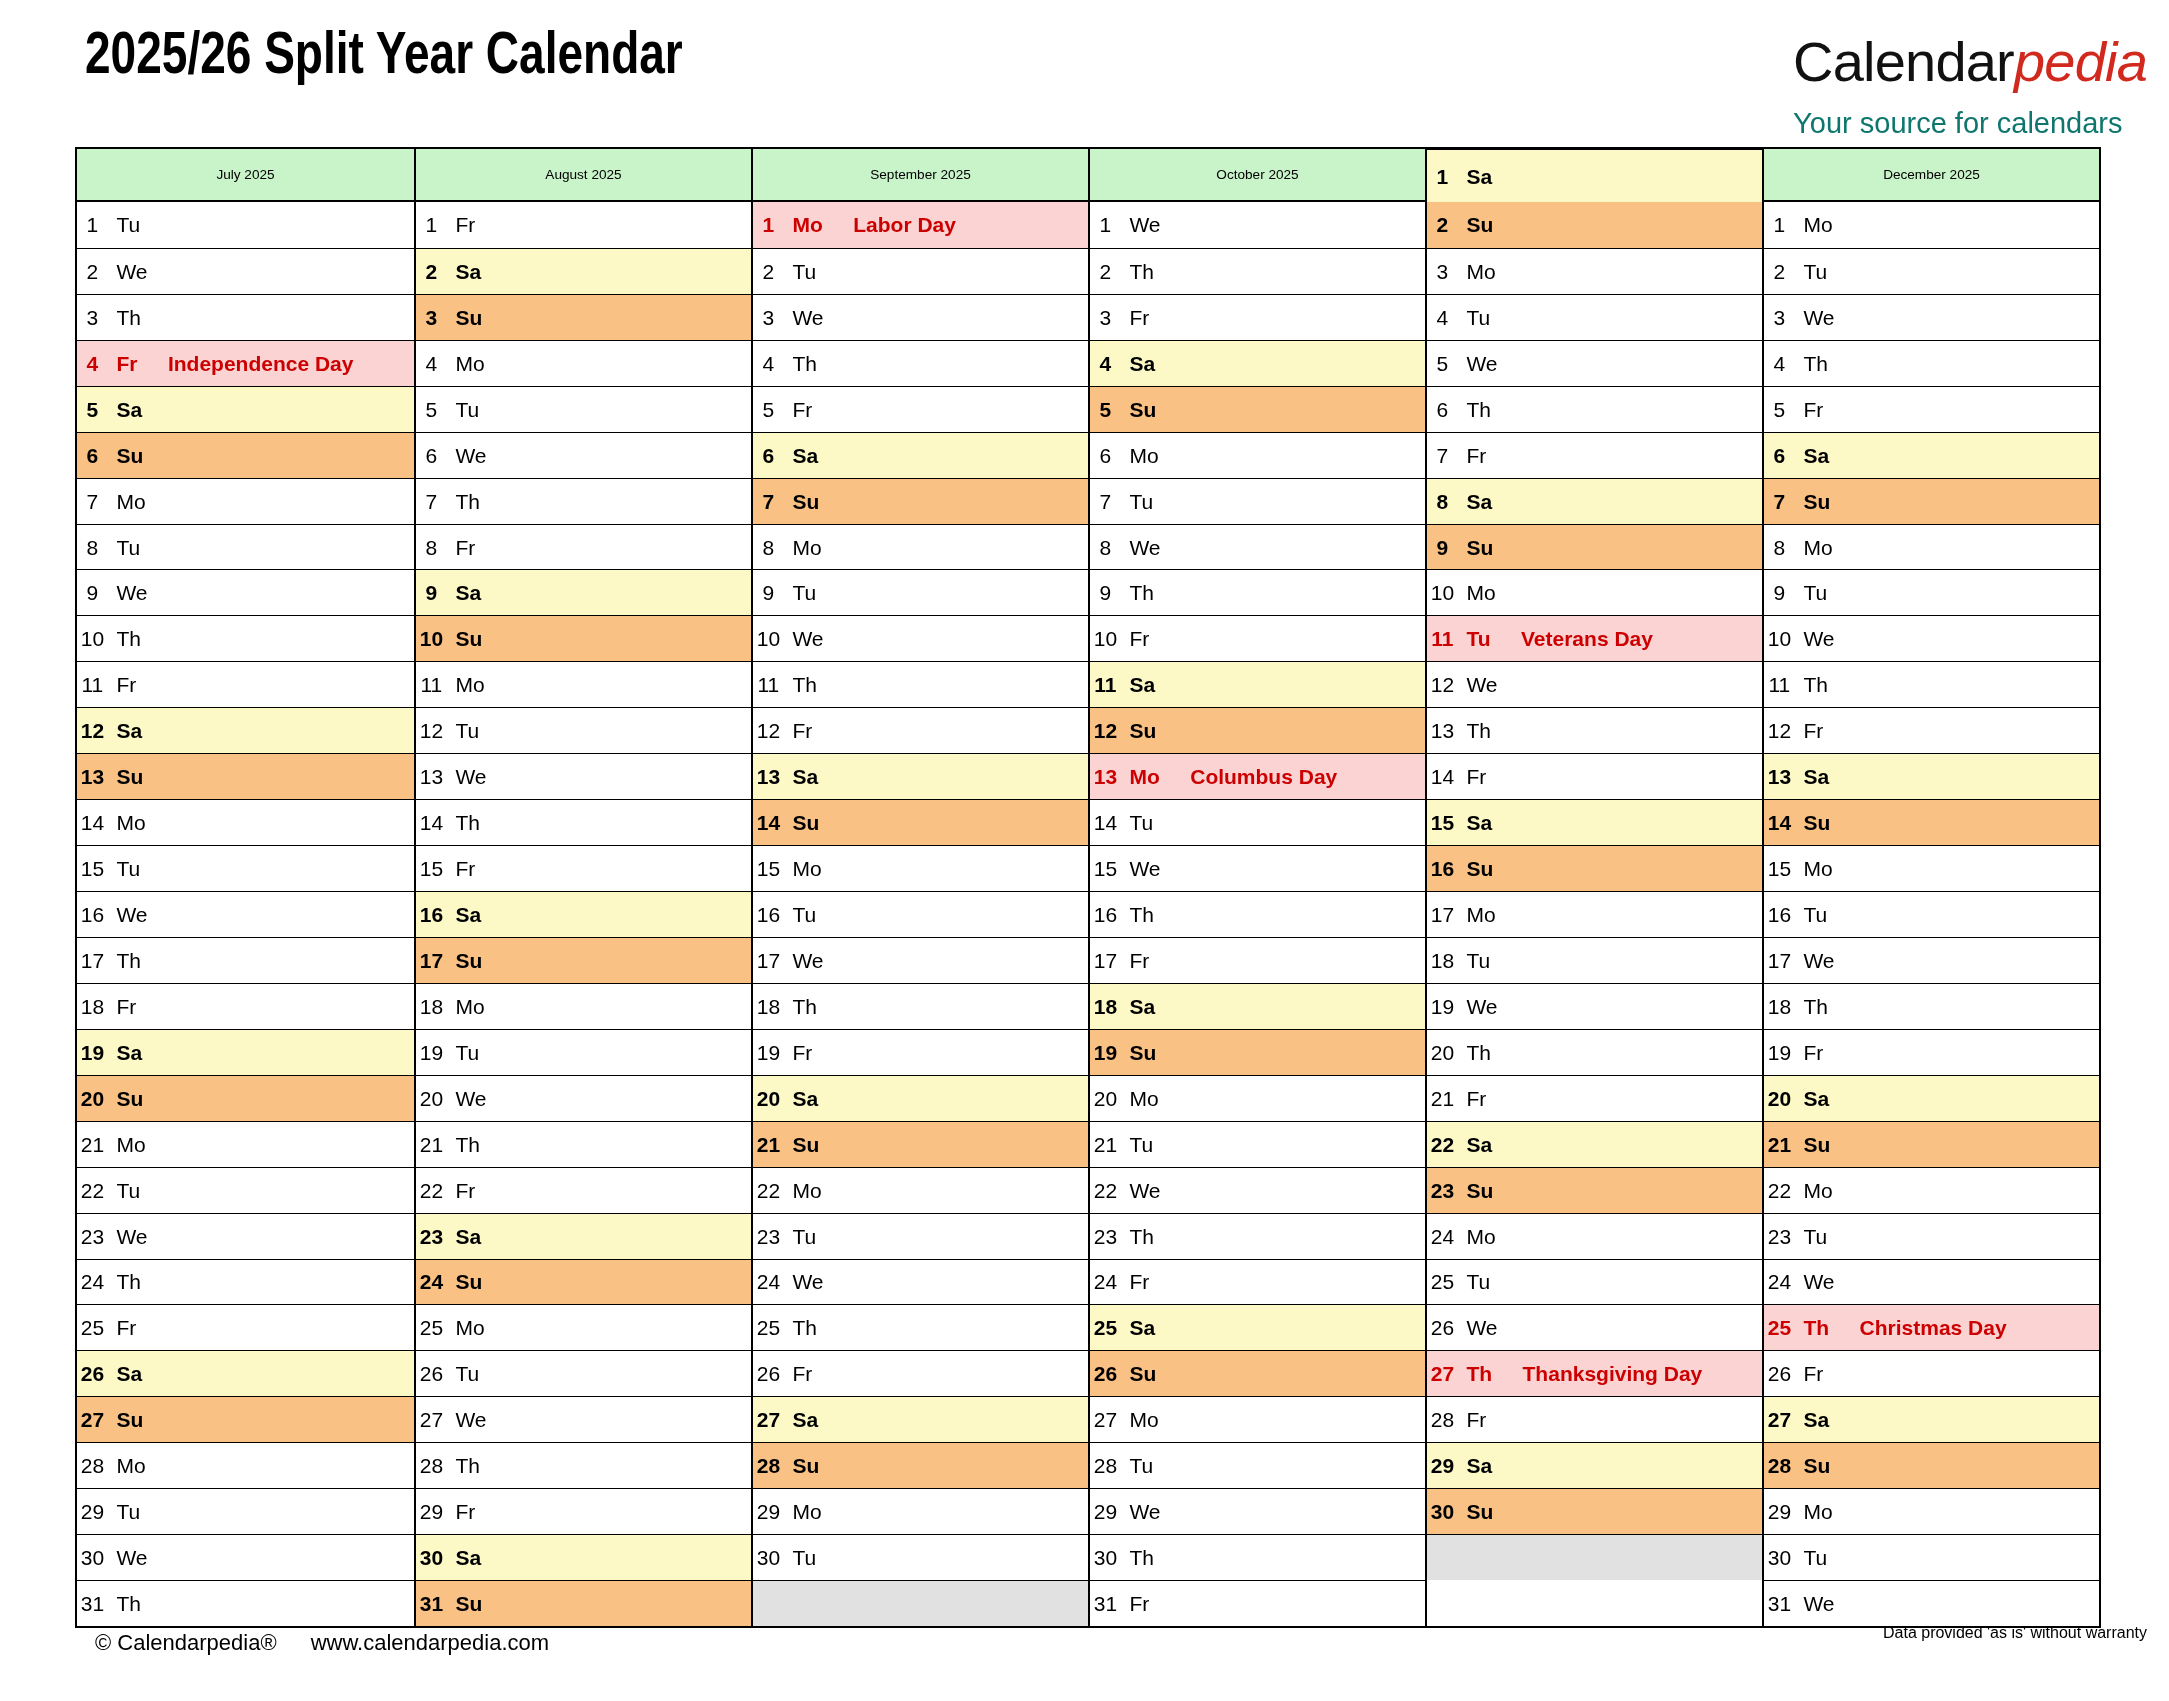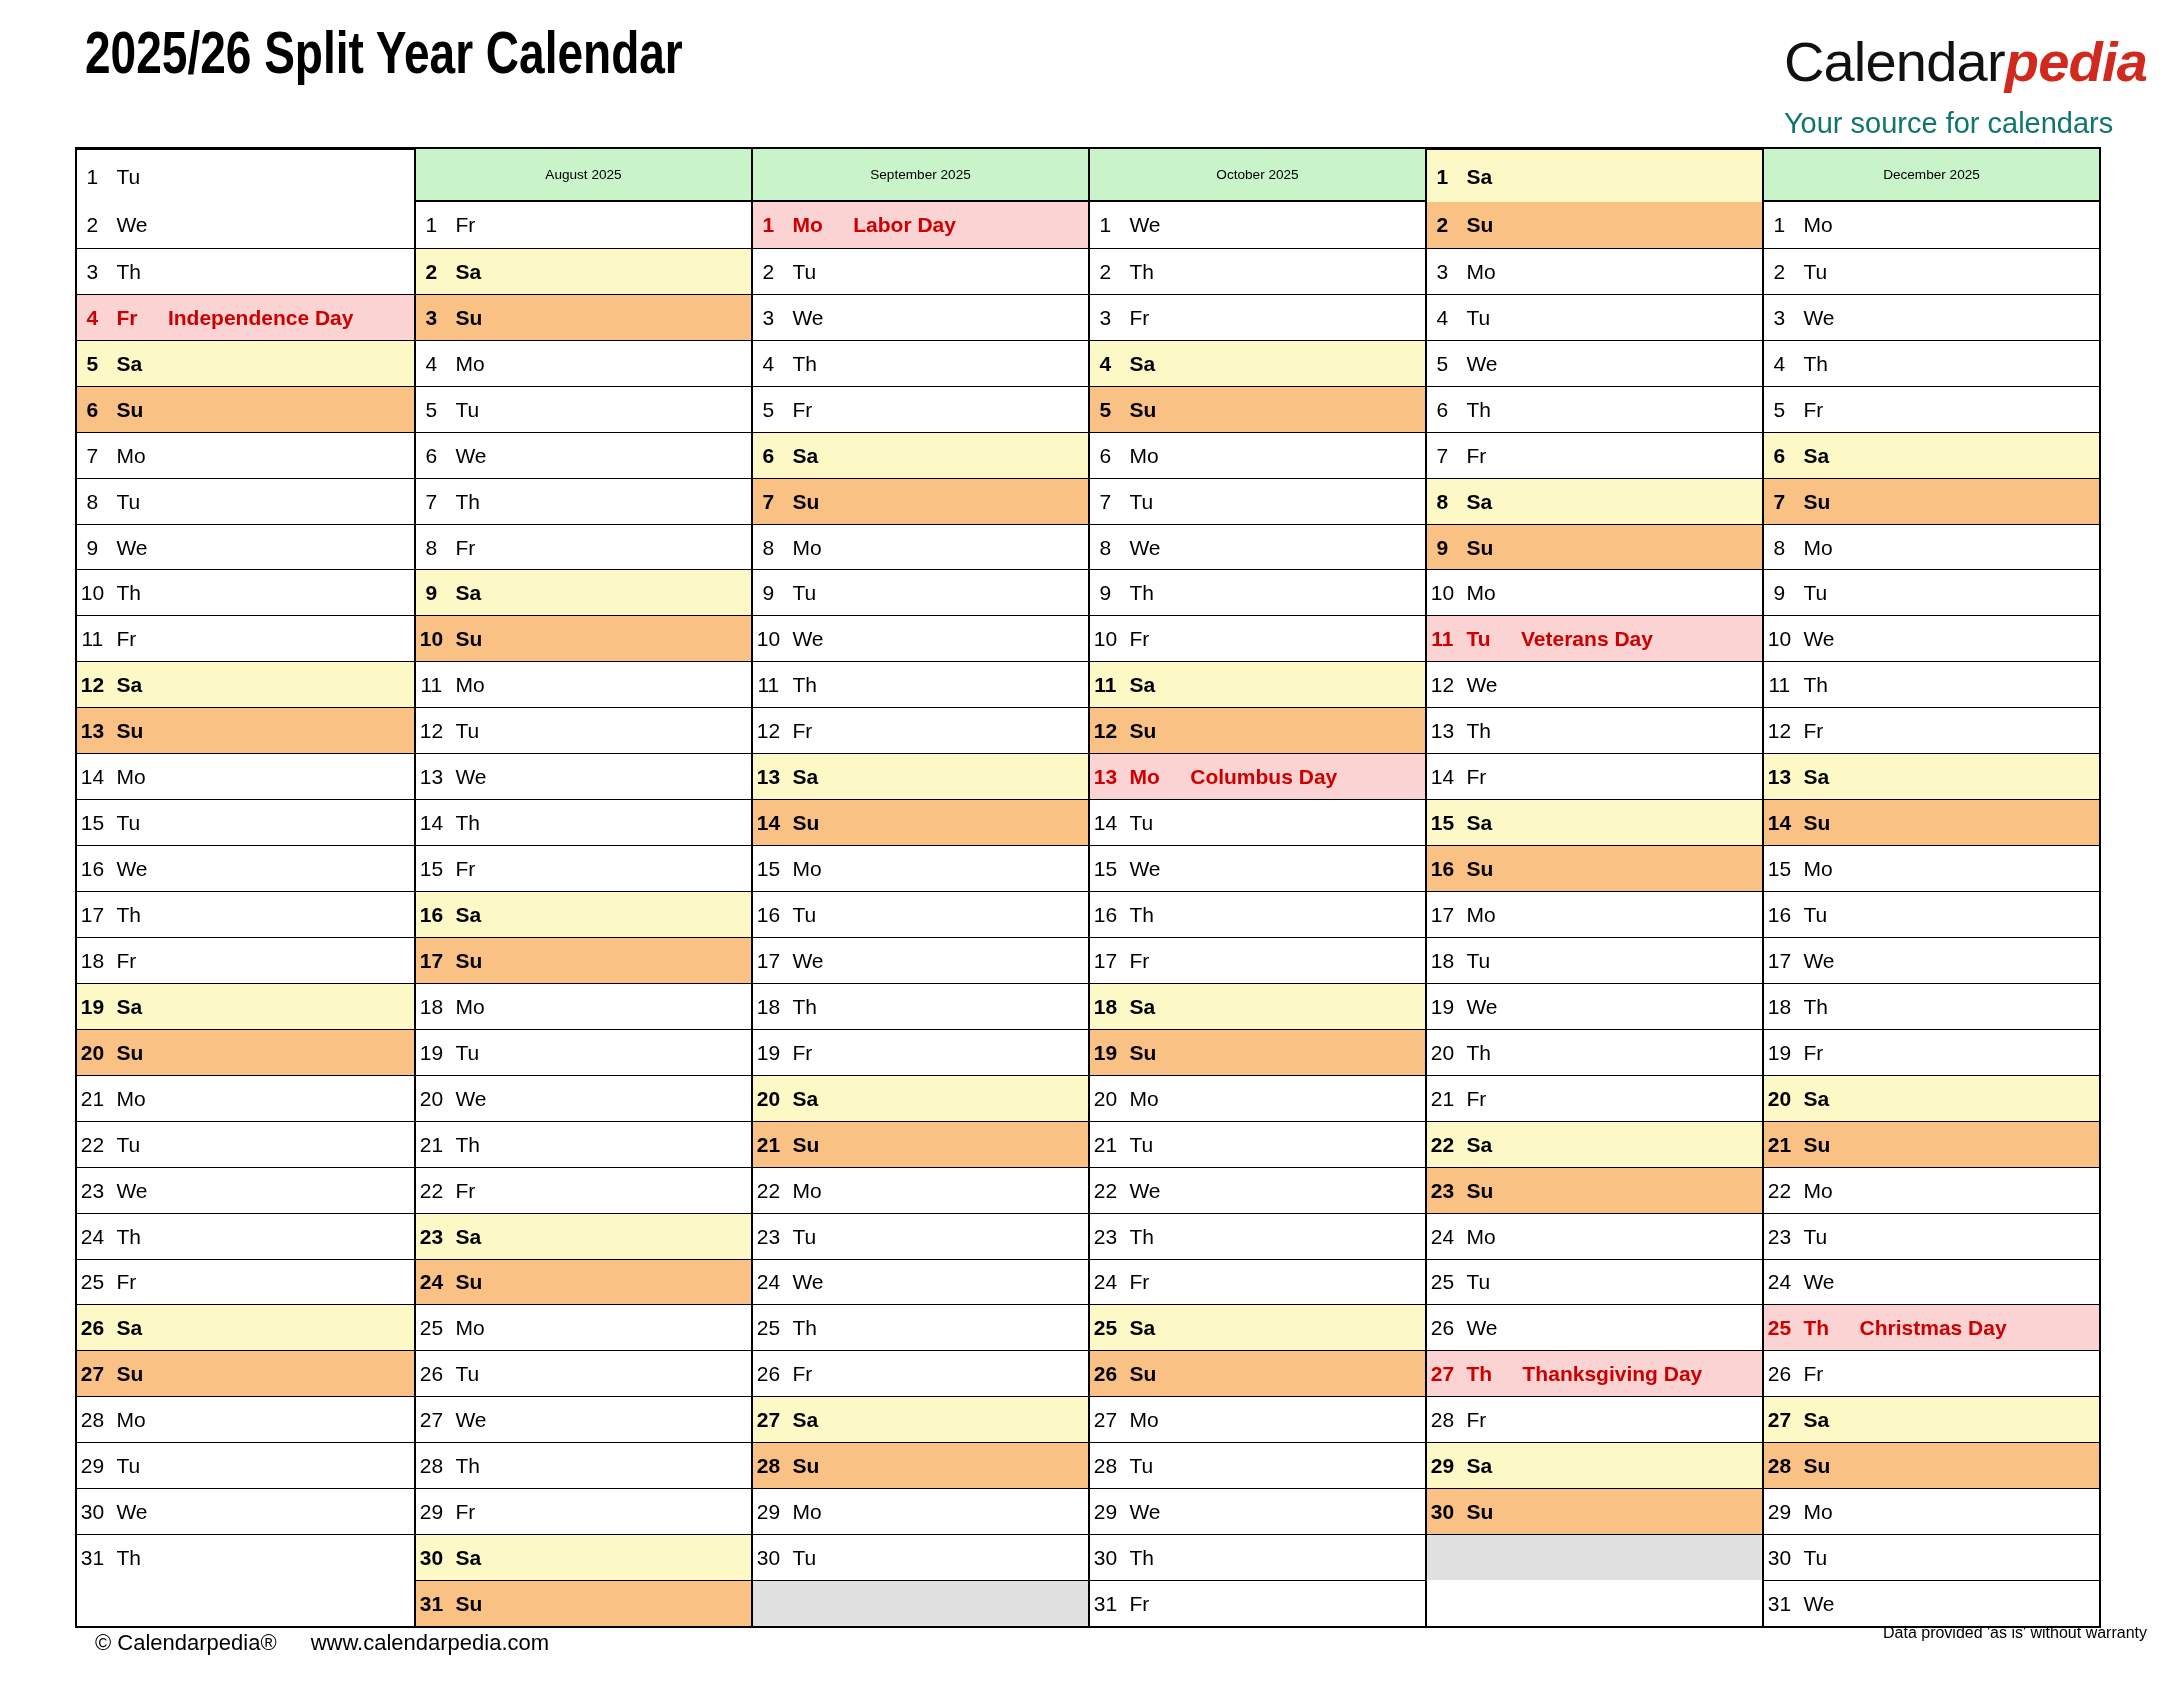--- a/index.html
+++ b/index.html
@@ -9,21 +9,21 @@
     overflow:hidden;
   }
   .title {
     position:absolute; left:85px; top:24px;
     font-size:59px; font-weight:bold; line-height:1.0; white-space:nowrap;
     transform:scaleX(0.78); transform-origin:0 50%;
   }
   .logo-block { position:absolute; right:23px; top:34px; text-align:left; }
   .logo-line { font-size:56px; line-height:1.0; white-space:nowrap; letter-spacing:-0.8px; }
   .logo-black { color:#111; }
-  .logo-red { color:var(--logo-red); font-weight:bold; font-style:italic; }
+  .logo-red { color:var(--logo-red); font-weight:normal; font-style:italic; }
   .logo-tagline { font-size:29px; line-height:1.0; margin-top:19px; white-space:nowrap; color:#0f766e; }
 
   .cal {
     position:absolute; left:75px; top:147px; width:2026px; height:1481px;
     border:2.5px solid #000; box-sizing:border-box;
     display:grid; grid-template-columns:repeat(6,1fr);
   }
   .mcol { display:grid; grid-template-rows:53px repeat(31,1fr); box-sizing:border-box; }
   .mcol + .mcol { border-left:2.5px solid #000; }
   .mheader {
@@ -57,20 +57,23 @@
 
 <div class="title">2025/26 Split Year Calendar</div>
 
 <div class="logo-block">
   <div class="logo-line"><span class="logo-black">Calendar</span><span class="logo-red">pedia</span></div>
   <div class="logo-tagline">Your source for calendars</div>
 </div>
 
 <div class="cal" id="calendar-table">
     <div class="mcol">
+      <div class="mheader">
+        <div>July 2025</div>
+      </div>
       <div class="cell">
         <span class="dnum">1</span>
         <span class="dwk">Tu</span>
       </div>
       <div class="cell">
         <span class="dnum">2</span>
         <span class="dwk">We</span>
       </div>
       <div class="cell">
         <span class="dnum">3</span>

